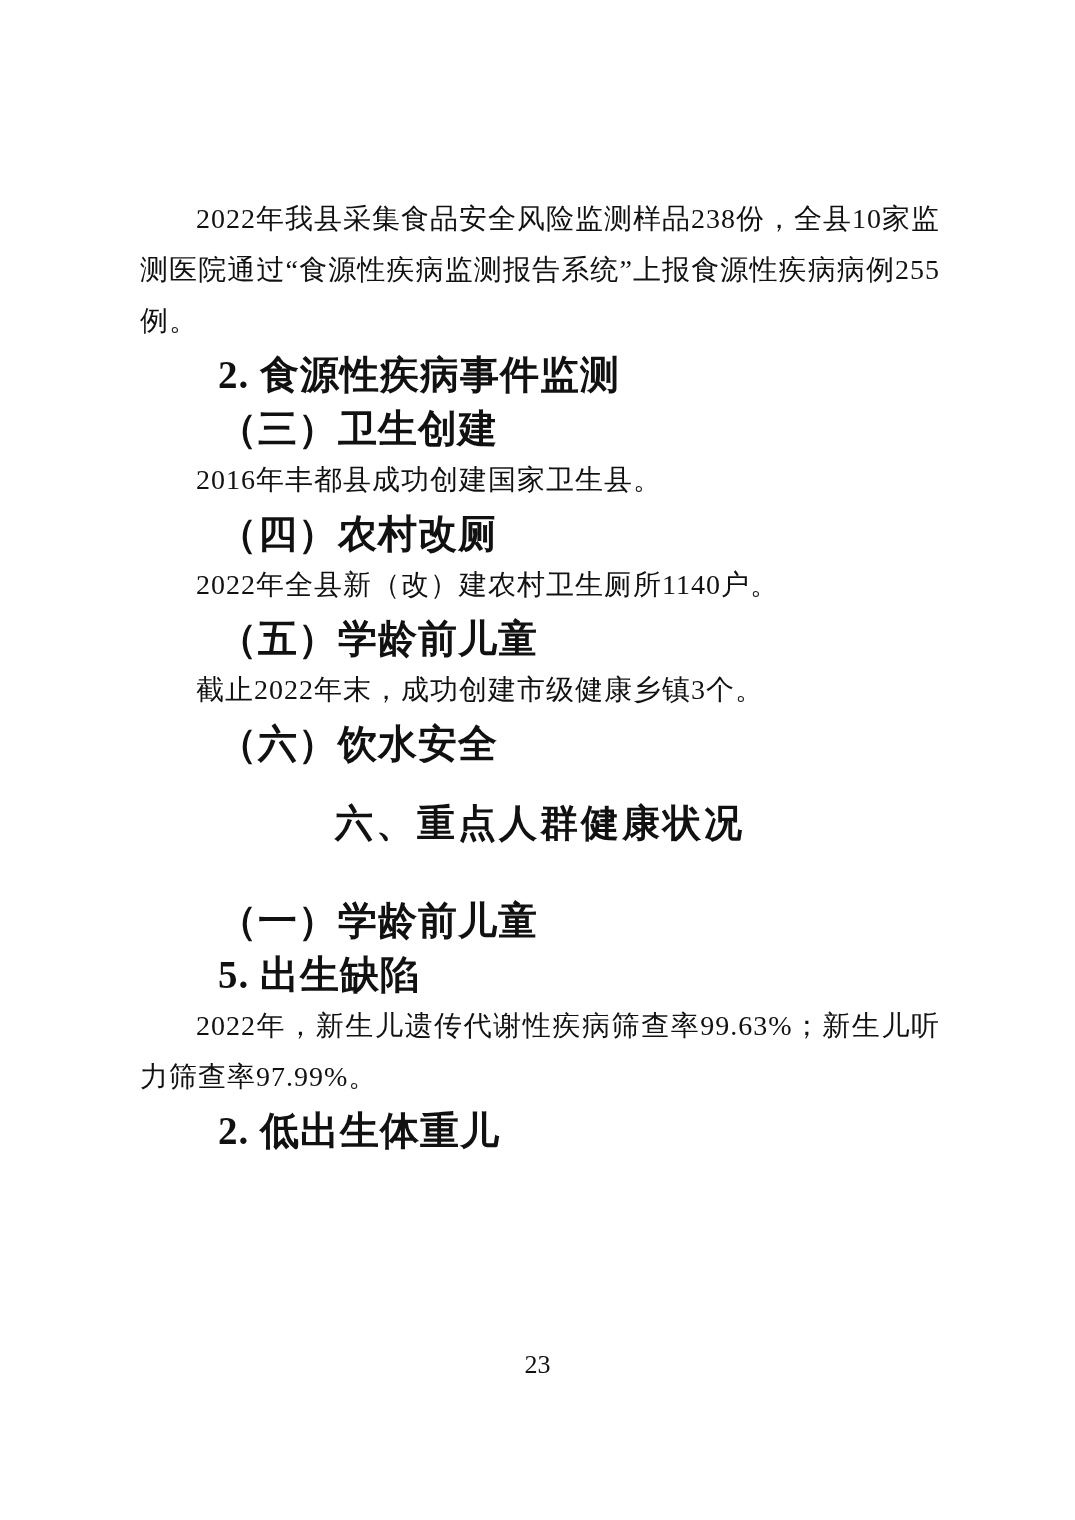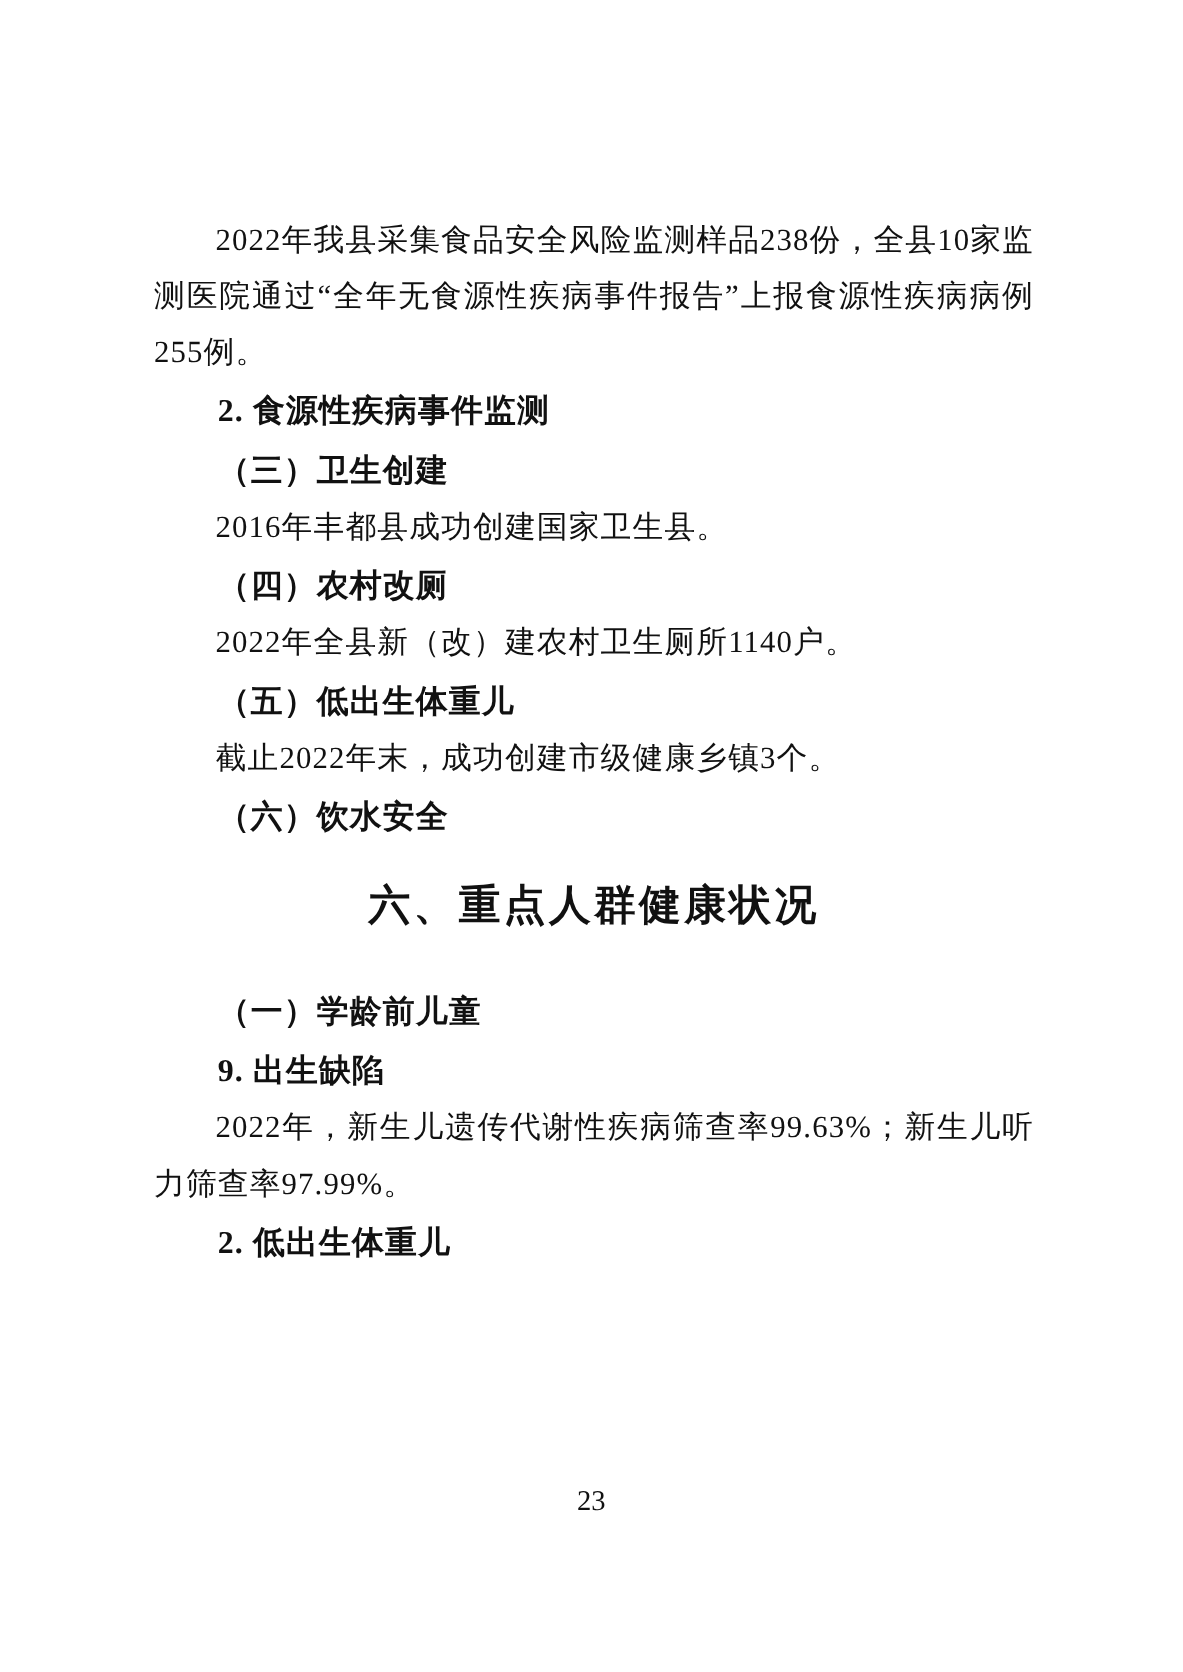--- a/index.html
+++ b/index.html
@@ -25,21 +25,21 @@
   .para {
     margin: 0;
     font-size: 28px;
     line-height: 51px;
     text-align: justify;
     text-indent: 2em;
     letter-spacing: 1px;
   }
   .h-num, .h-paren {
     margin: 3px 0 0 0;
-    font-size: 29px;
+    font-size: 39px;
     line-height: 51px;
     font-weight: bold;
     text-indent: 2em;
     letter-spacing: 1px;
   }
   .h-main {
     margin: 24px 0 42px 0;
     font-size: 38px;
     line-height: 60px;
     font-weight: bold;
@@ -56,29 +56,29 @@
     font-size: 26px;
     line-height: 40px;
     color: #111111;
   }
 </style>
 </head>
 <body>
 
 <div class="page">
   <div class="content">
-    <p class="para">2022年我县采集食品安全风险监测样品238份，全县10家监测医院通过“全年无食源性疾病事件报告”上报食源性疾病病例255例。</p>
+    <p class="para">2022年我县采集食品安全风险监测样品238份，全县10家监测医院通过“食源性疾病监测报告系统”上报食源性疾病病例255例。</p>
     <p class="h-num">2. 食源性疾病事件监测</p>
     <p class="h-paren">（三）卫生创建</p>
     <p class="para">2016年丰都县成功创建国家卫生县。</p>
     <p class="h-paren">（四）农村改厕</p>
     <p class="para">2022年全县新（改）建农村卫生厕所1140户。</p>
-    <p class="h-paren">（五）低出生体重儿</p>
+    <p class="h-paren">（五）学龄前儿童</p>
     <p class="para">截止2022年末，成功创建市级健康乡镇3个。</p>
     <p class="h-paren">（六）饮水安全</p>
     <p class="h-main">六、重点人群健康状况</p>
     <p class="h-paren">（一）学龄前儿童</p>
-    <p class="h-num">9. 出生缺陷</p>
+    <p class="h-num">5. 出生缺陷</p>
     <p class="para">2022年，新生儿遗传代谢性疾病筛查率99.63%；新生儿听力筛查率97.99%。</p>
     <p class="h-num">2. 低出生体重儿</p>
   </div>
   <div class="page-number">23</div>
 </div>
 
 </body></html>

